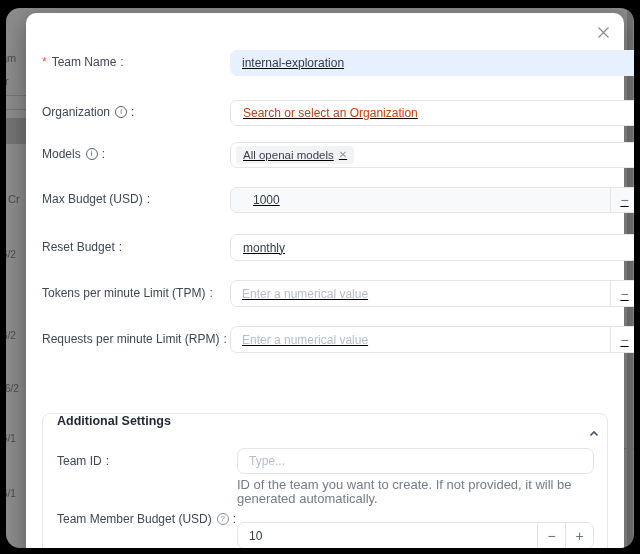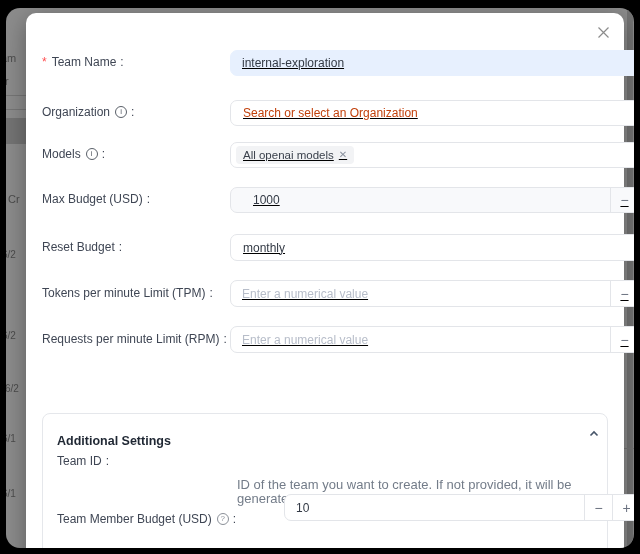--- a/index.html
+++ b/index.html
@@ -47,21 +47,21 @@
   .step-btn { width:28px; align-self:stretch; flex:none; border-left:1px solid #e3e5e9;
     display:flex; align-items:center; justify-content:center; color:#6b7280;
     font-size:14px; cursor:pointer; background:transparent; line-height:1; }
   .tag { display:inline-flex; align-items:center; gap:5px; background:#f2f3f5;
     border-radius:4px; height:18px; padding:0 7px; margin-left:5px;
     font-size:11.5px; color:#3a414c; }
   .tag-x { color:#8a919e; font-size:10px; cursor:pointer; line-height:1; }
 
   .add-box { position:absolute; left:16px; top:400px; width:566px; height:170px;
     border:1px solid #e5e7eb; border-radius:8px; background:#fff; }
-  .add-head { position:absolute; left:14px; top:20px; font-size:12.5px; font-weight:700;
+  .add-head { position:absolute; left:14px; top:0; font-size:12.5px; font-weight:700;
     color:#1f2733; }
   .add-chev { position:absolute; left:542px; top:12px; width:18px; height:16px;
     display:flex; align-items:center; justify-content:center; cursor:pointer; }
   .add-label { position:absolute; left:14px; display:flex; align-items:center; gap:3px;
     font-size:12px; color:#3f4654; white-space:nowrap; }
   .add-control { position:absolute; left:194px; width:357px; height:26px;
     border:1px solid #e3e5e9; border-radius:7px; background:#fff;
     display:flex; align-items:center; font-size:12px; overflow:hidden; }
   .add-control input { border:none; outline:none; background:transparent; flex:1;
     height:100%; padding:0 11px; font-size:12px; color:#333a45;
@@ -193,28 +193,31 @@
         <div class="add-chev">
           <svg width="12" height="12" viewBox="0 0 12 12">
               <path d="M2.5 7.5 L6 4 L9.5 7.5" fill="none" stroke="#475569" stroke-width="1.6"></path>
             </svg>
         </div>
 
         <div class="add-label" style="top:40px;">
           <span>Team ID</span>
           <span class="colon">:</span>
         </div>
+        <div class="add-control" style="top:34px;">
+          <input placeholder="Type..." style="">
+        </div>
         <div class="help-text">ID of the team you want to create. If not provided, it will be generated automatically.</div>
 
         <div class="add-label" style="top:98px;">
           <span>Team Member Budget (USD)</span>
           <span class="circ-ic lite">?</span>
           <span class="colon">:</span>
         </div>
-        <div class="add-control" style="top:80px; height:27px;margin-left:47px;">
+        <div class="add-control" style="top:108px; height:27px;">
           <input value="10" style="">
           <span class="step-btn">−</span>
           <span class="step-btn">+</span>
         </div>
       </div>
 
     </div>
   </div>
 </div>
 

